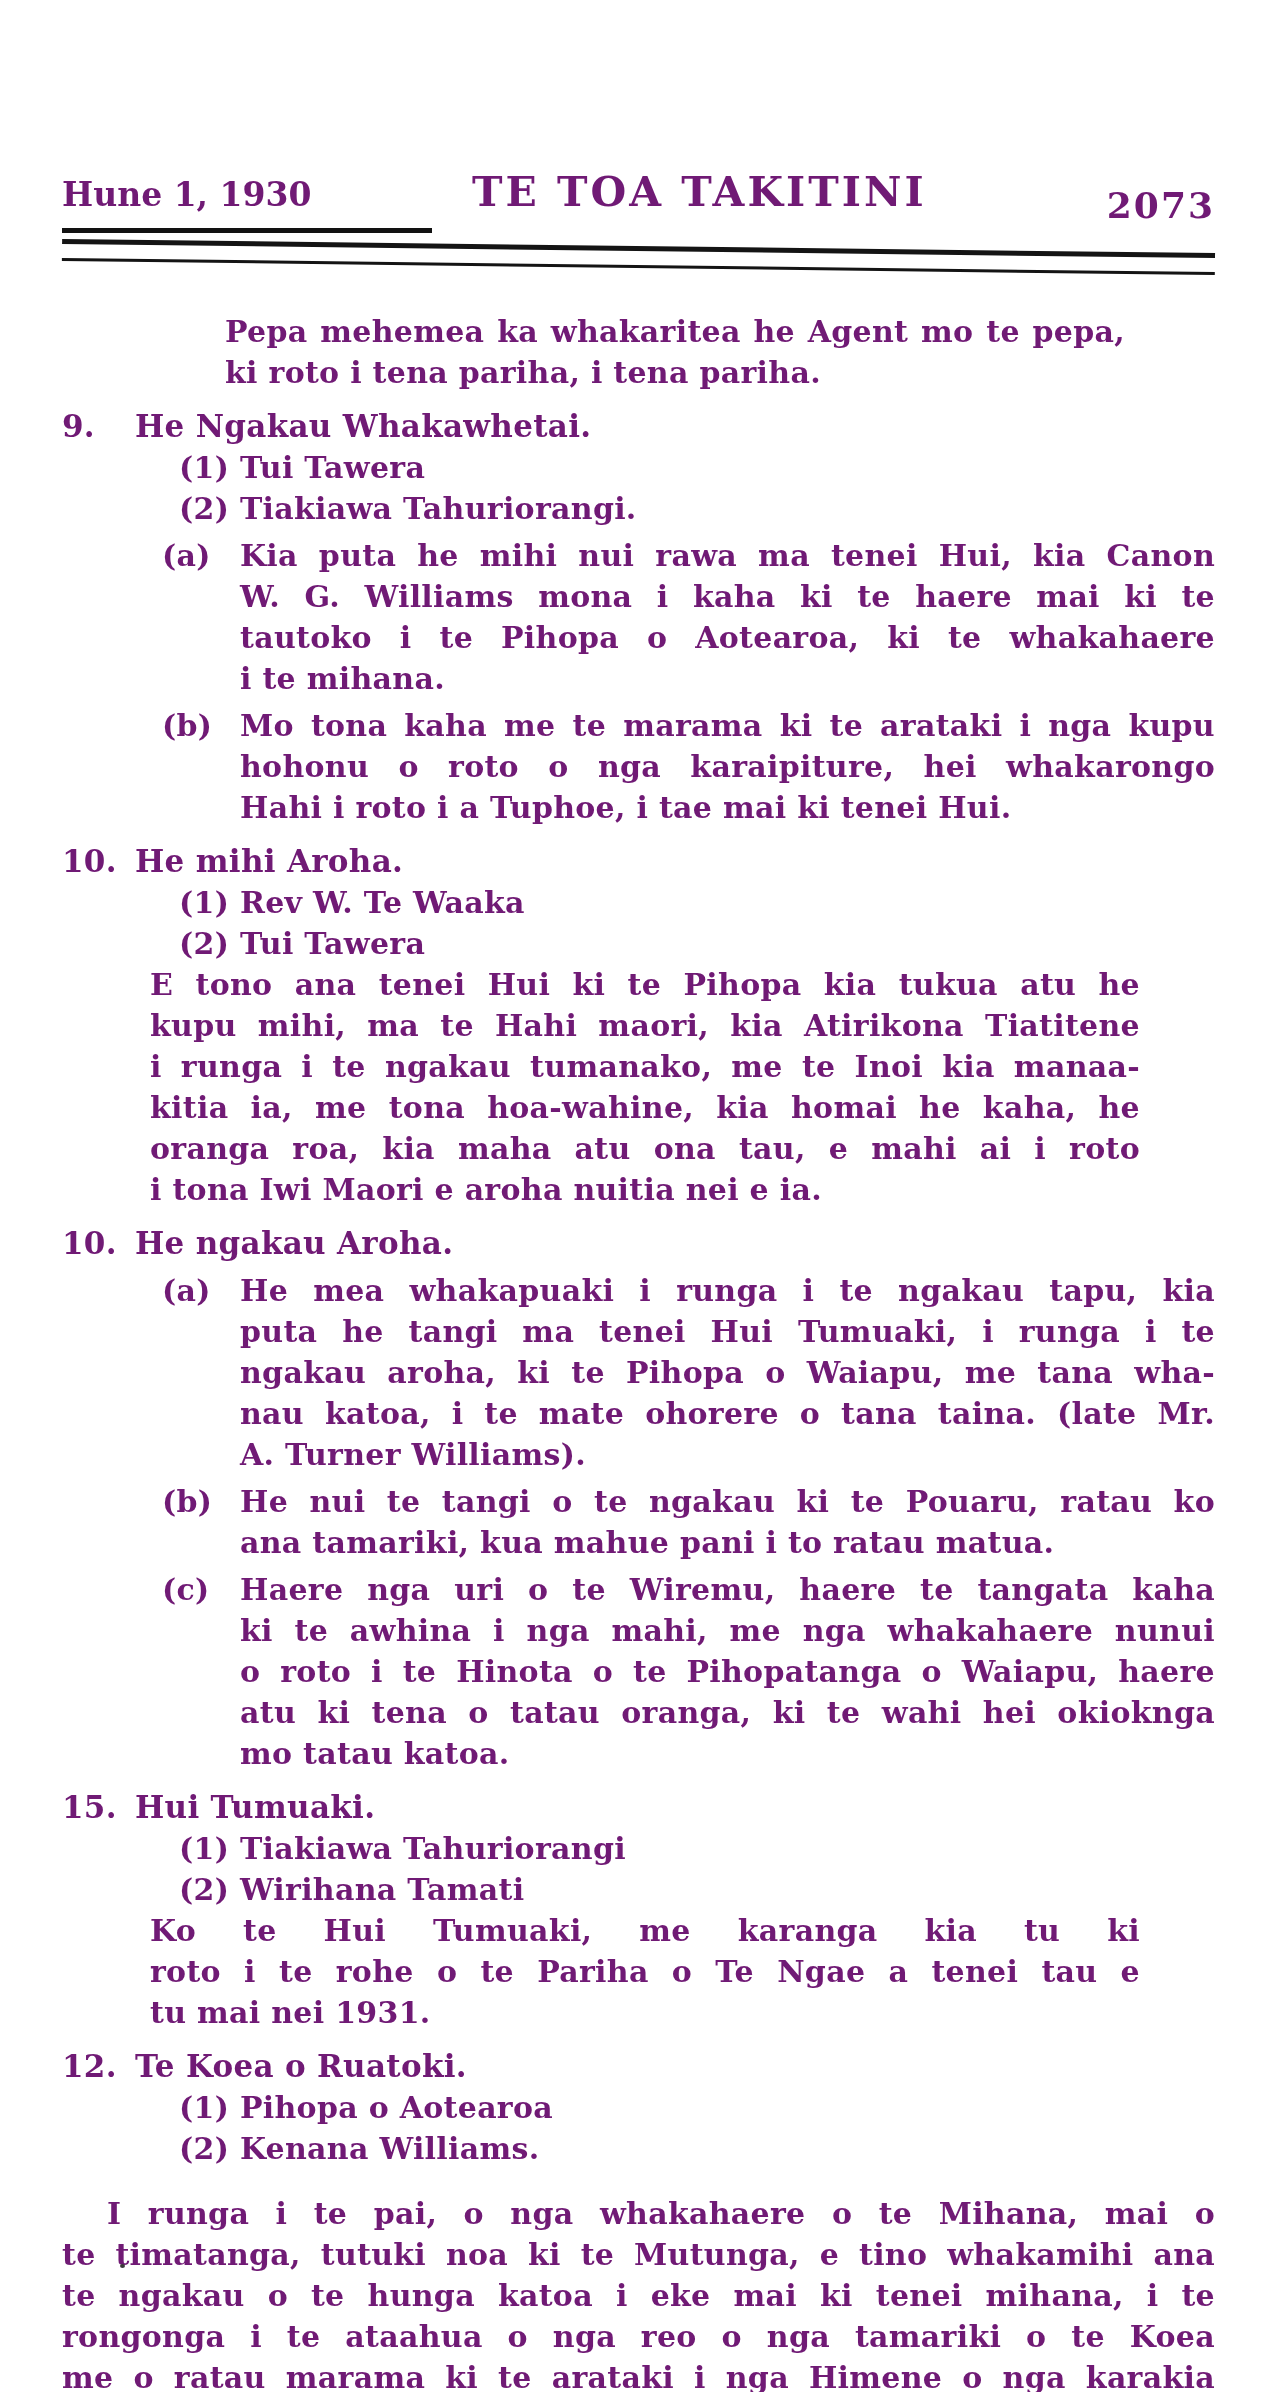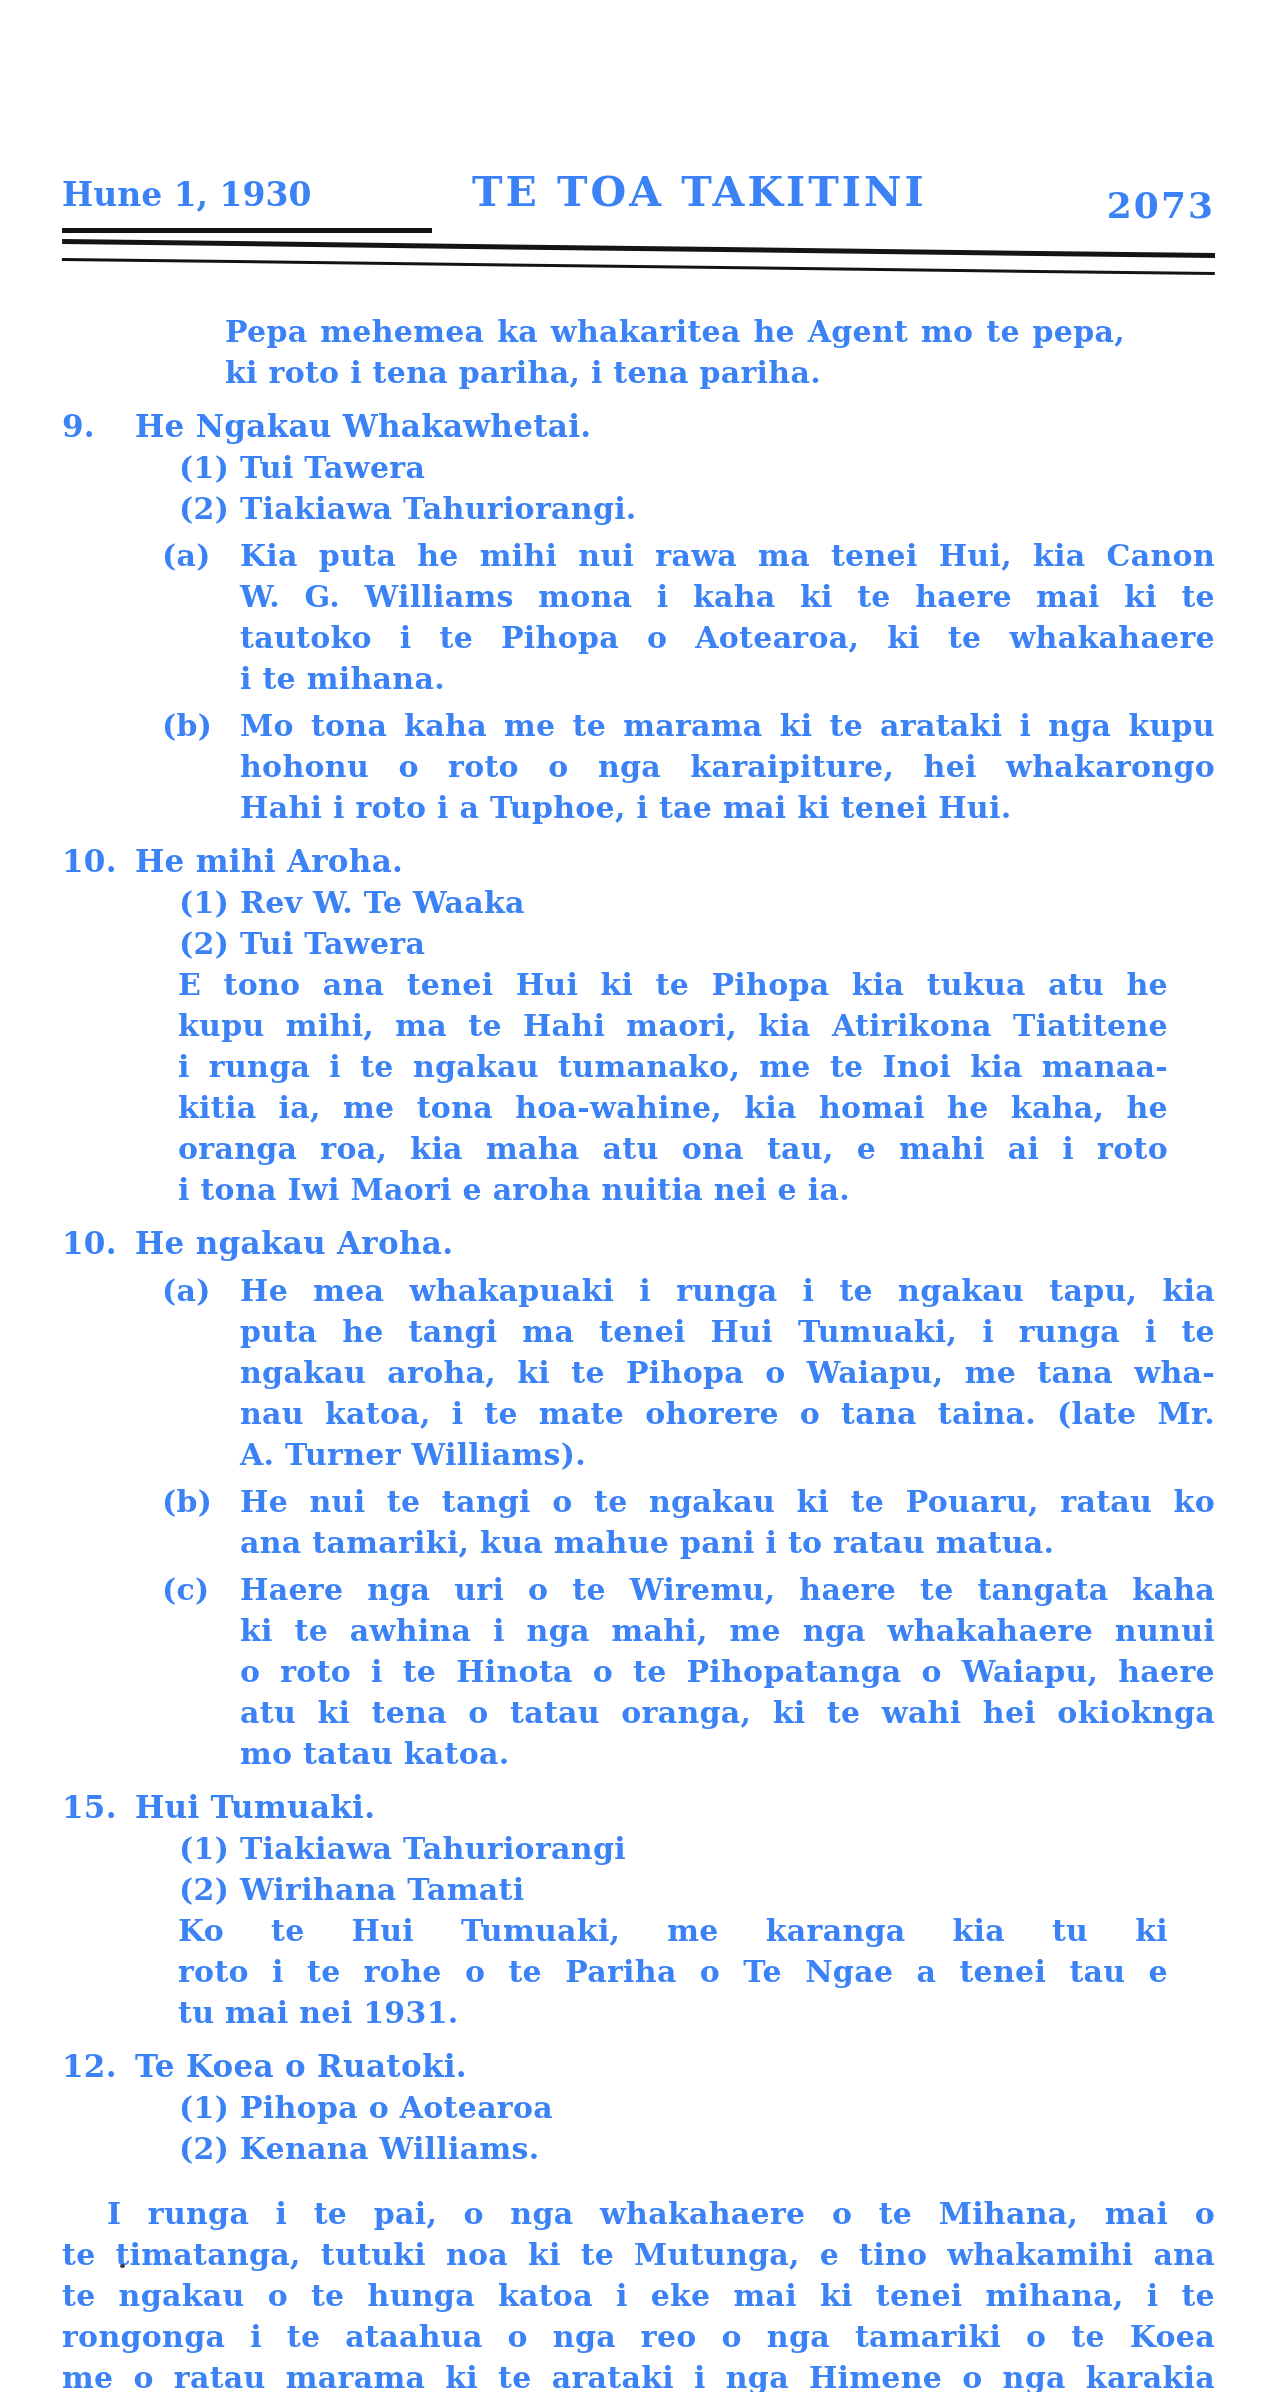--- a/index.html
+++ b/index.html
@@ -1,18 +1,18 @@
 <!DOCTYPE html>
 <html><head>
 <meta charset="utf-8">
 <style>
   html,body{margin:0;padding:0;background:#e8e8e8;}
   .page{
     position:relative;width:1280px;height:2392px;background:#ffffff;
-    color:#3b82f6;font-family:"DejaVu Serif","Liberation Serif",serif;
+    color:#701a75;font-family:"DejaVu Serif","Liberation Serif",serif;
     font-weight:700;overflow:hidden;margin:0 auto;
   }
   .content{padding:0 65px 0 62px;}
   
   .header{display:flex;align-items:baseline;padding-top:168px;}
   .date{font-size:33px;flex:0 0 370px;border-bottom:5px solid #121212;padding-bottom:14px;}
   .masthead{font-size:41px;letter-spacing:3px;flex:0 0 auto;margin-left:40px;}
   .spacer{flex:1;}
   .pageno{font-size:36px;flex:0 0 auto;transform:translateY(12px);letter-spacing:2px;}
   .rules{margin-top:6px;transform:rotate(0.7deg);transform-origin:left center;}
@@ -24,21 +24,21 @@
   .jl{text-align:justify;text-align-last:justify;}
   .intro{margin:50px 0 0 163px;width:900px;}
   .item{margin-top:13px;}
   .item-head{display:flex;font-size:31px;}
   .item-num{width:73px;flex:0 0 auto;}
   .movers{margin-left:117px;display:flex;flex-direction:column;}
   .m-gap{width:90px;flex:0 0 auto;}
   .sub{display:flex;margin:6px 0 0 100px;}
   .sub-label{width:63px;flex:0 0 auto;}
   .sub-lines{width:990px;margin-left:15px;}
-  .para{margin-left:116px;width:990px;}
+  .para{margin-left:88px;width:990px;}
   .closing{margin-top:24px;width:1153px;}
   .closing .first{text-indent:45px;}
   .speck{position:absolute;left:120px;top:2264px;width:5px;height:4px;background:#3a3a3a;border-radius:50%;}
 </style>
 </head>
 <body>
 
 <div class="page">
   <div class="content">
 

